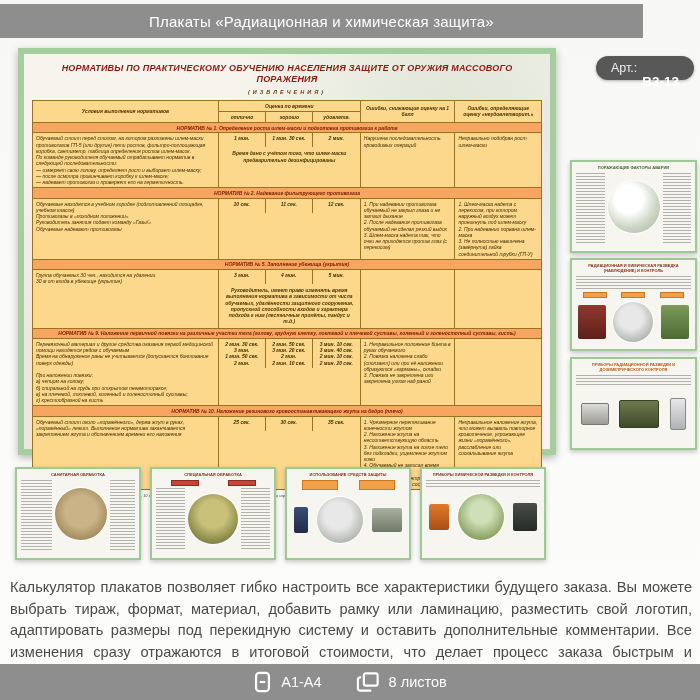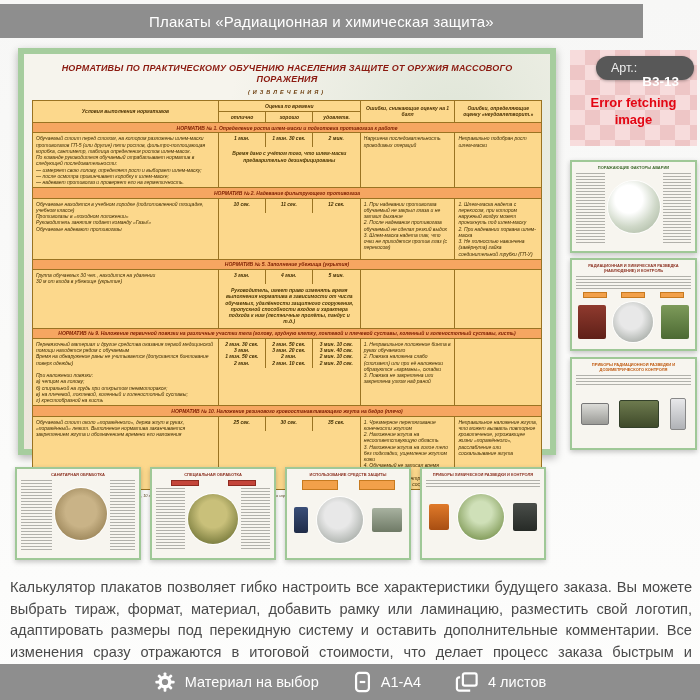--- a/index.html
+++ b/index.html
@@ -224,23 +224,20 @@
 4. Обучаемый не записал время наложения жгута
 5. Не произведён контроль пульса на периферическом сосуде</td>
             <td class="err">Неправильное наложение жгута, что может вызвать повторное кровотечение, угрожающее жизни «поражённого», расслабление или соскальзывание жгута</td>
           </tr>
         </tbody>
       </table>
       <div class="pnote">Примечание: время выполнения нормативов №№ 2, 5, 9, 10 засчитывается от подачи руководителем команды «К выполнению норматива приступить»</div>
     </div>
   </div>
 
-  <div class="errorbox">
-    <div class="errortext">Error fetching image</div>
-  </div>
   <div class="artbadge">
     <span class="lbl">Арт.:</span>
     <span class="val">В3-13</span>
   </div>
 
   <div class="mini" style="left:570px;top:160px;width:127px;height:93px;">
     <div class="mini-title t-green">ПОРАЖАЮЩИЕ ФАКТОРЫ АВАРИЙ</div>
     <div class="mini-flex" style="height:72px;">
       <div class="tlines" style="flex:1;"></div>
       <div class="mini-circle ph-white" style="width:52px;height:52px;margin-top:8px;"></div>
@@ -314,48 +311,33 @@
     <div class="mini-flex" style="height:58px;align-items:center;justify-content:space-around;">
       <div class="dev" style="width:20px;height:26px;background:linear-gradient(#e07a2a,#a84e12);"></div>
       <div class="mini-circle ph-green" style="width:46px;height:46px;"></div>
       <div class="dev" style="width:24px;height:28px;background:linear-gradient(#4a4e4a,#262a26);"></div>
     </div>
   </div>
 
   <div class="desc">Калькулятор плакатов позволяет гибко настроить все характеристики будущего заказа. Вы можете выбрать тираж, формат, материал, добавить рамку или ламинацию, разместить свой логотип, адаптировать размеры под перекидную систему и оставить дополнительные комментарии. Все изменения сразу отражаются в итоговой стоимости, что делает процесс заказа быстрым и прозрачным</div>
 
   <div class="bottombar">
-    <div class="footitem">
-      <span>
-        <svg width="22" height="22" viewBox="0 0 24 24">
-          <g fill="#ffffff">
-            <rect x="10.5" y="1.5" width="3" height="21" rx="1"></rect>
-            <rect x="10.5" y="1.5" width="3" height="21" rx="1" transform="rotate(45 12 12)"></rect>
-            <rect x="10.5" y="1.5" width="3" height="21" rx="1" transform="rotate(90 12 12)"></rect>
-            <rect x="10.5" y="1.5" width="3" height="21" rx="1" transform="rotate(135 12 12)"></rect>
-            <circle cx="12" cy="12" r="7"></circle>
-          </g>
-          <circle cx="12" cy="12" r="3.4" fill="#8e8e8e"></circle>
-        </svg>
-      </span>
-      <span>Материал на выбор</span>
-    </div>
     <div class="footitem">
       <span>
         <svg width="19" height="22" viewBox="0 0 20 24">
           <rect x="3" y="2" width="14" height="20" rx="3.5" fill="none" stroke="#ffffff" stroke-width="2.4"></rect>
           <line x1="7" y1="12" x2="13" y2="12" stroke="#ffffff" stroke-width="2.4"></line>
         </svg>
       </span>
       <span>А1-А4</span>
     </div>
     <div class="footitem">
       <span>
         <svg width="24" height="22" viewBox="0 0 26 24">
           <rect x="8.5" y="2.5" width="15" height="13.5" rx="2" fill="none" stroke="#ffffff" stroke-width="2.4"></rect>
           <path d="M5.5 7 H4.5 A2.5 2.5 0 0 0 2 9.5 V 19 a2.5 2.5 0 0 0 2.5 2.5 H 16.5" fill="none" stroke="#ffffff" stroke-width="2.4"></path>
         </svg>
       </span>
-      <span>4 листов</span>
+      <span>8 листов</span>
     </div>
   </div>
 
 </div>
 
 </body></html>

